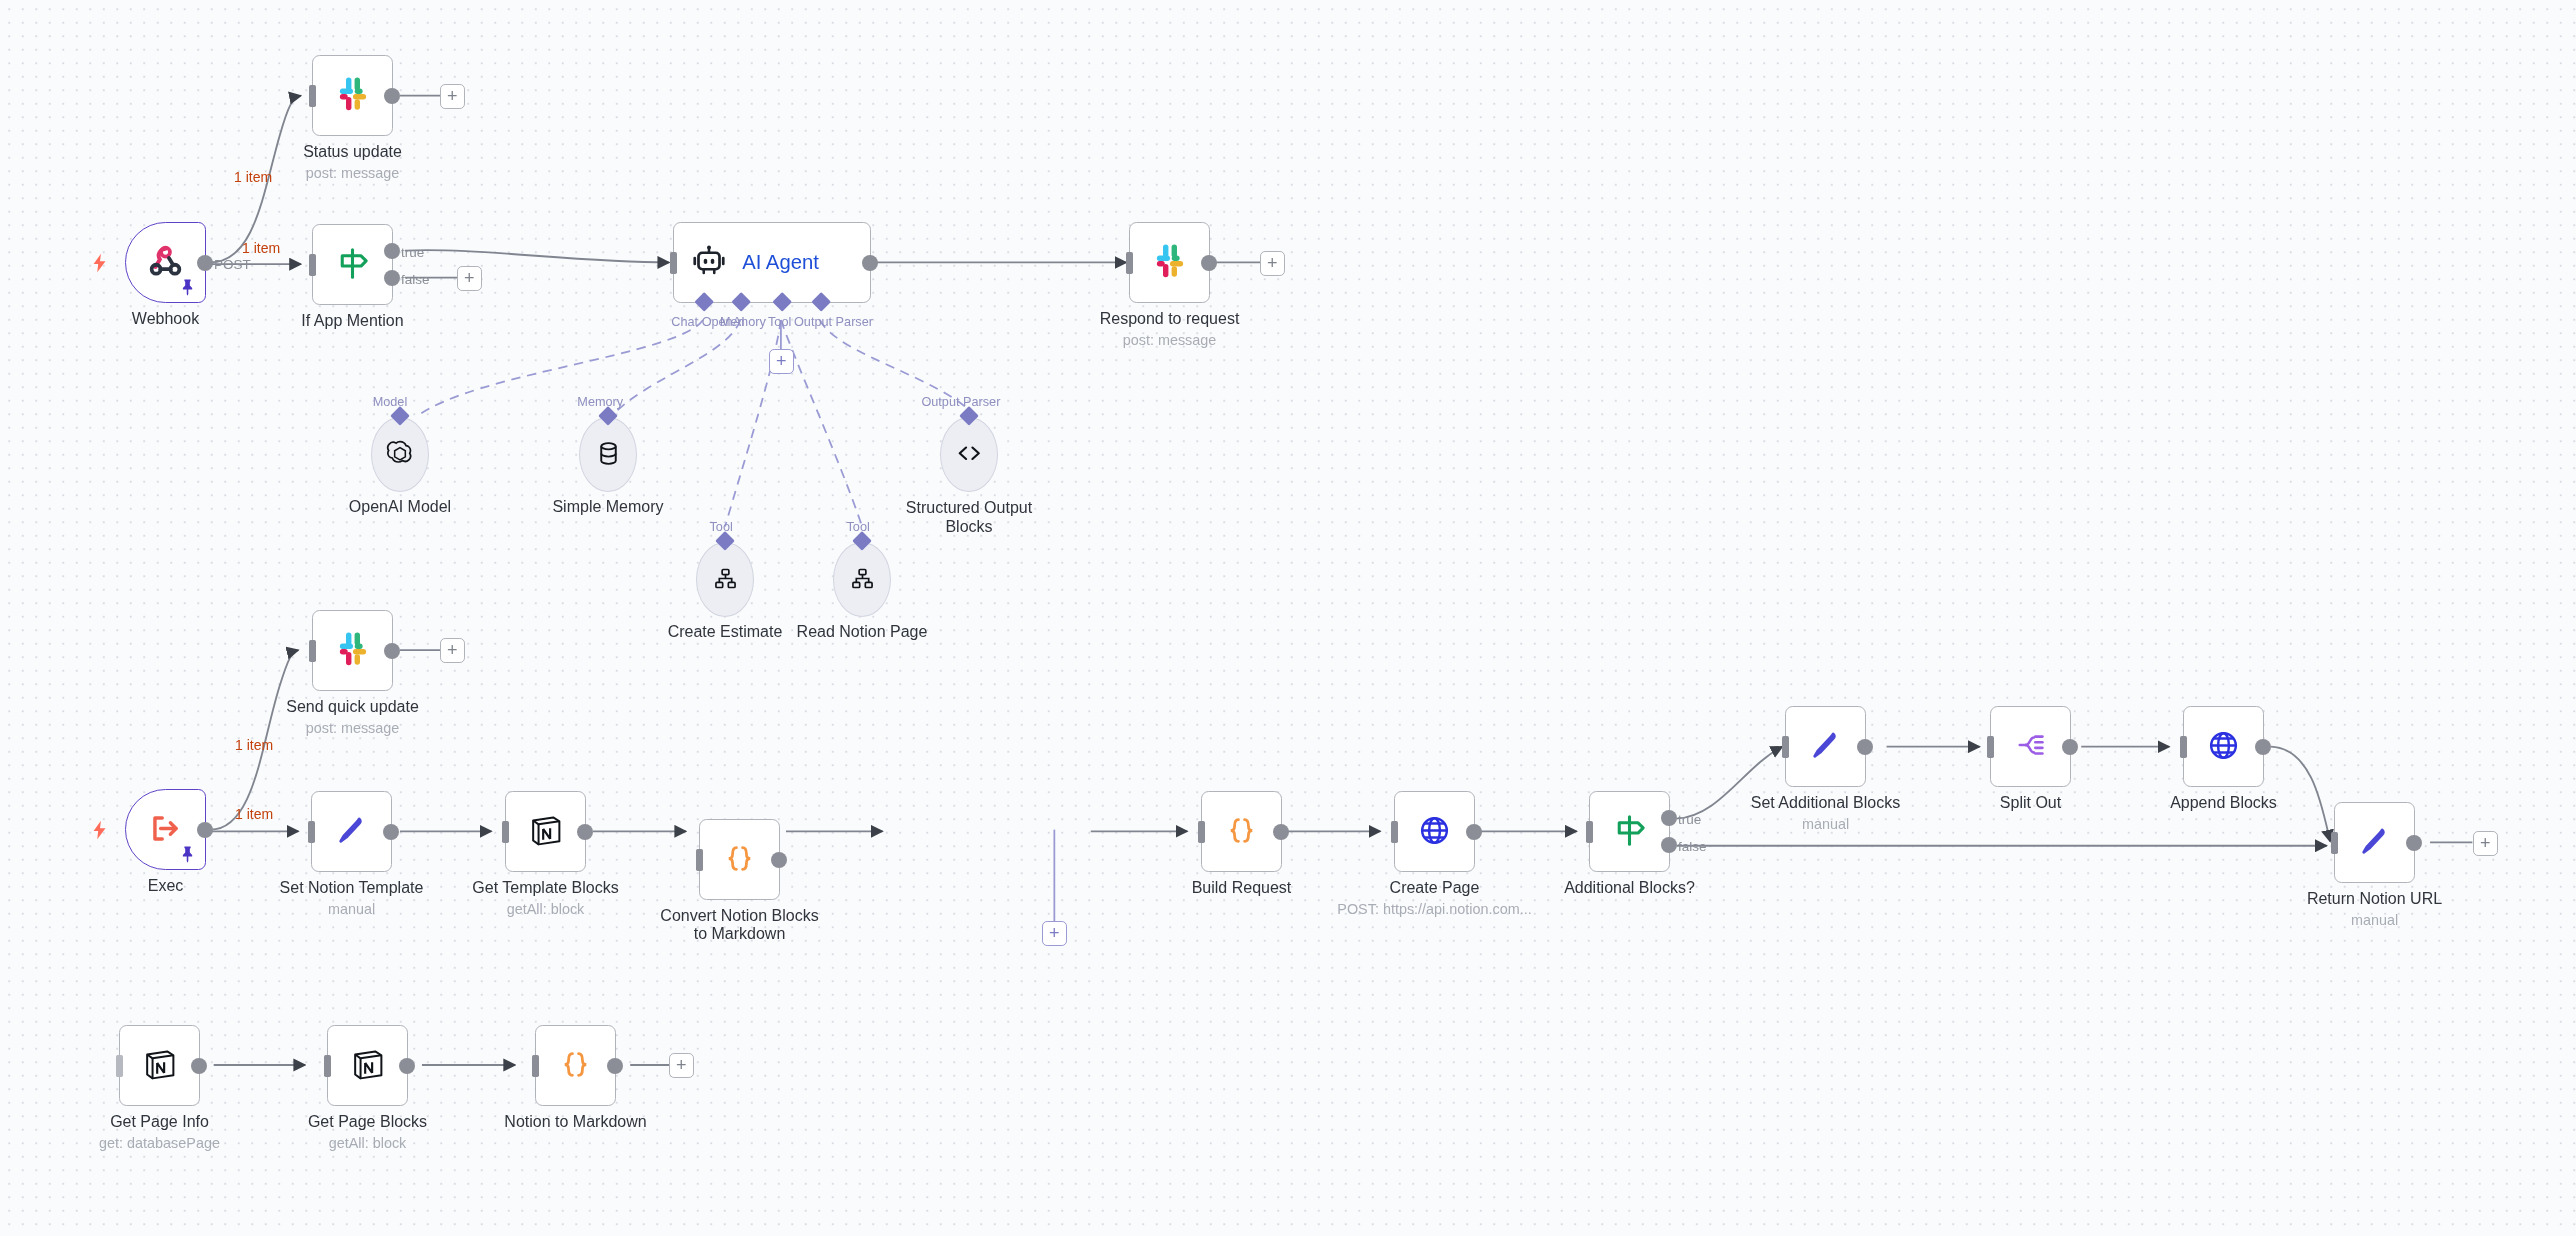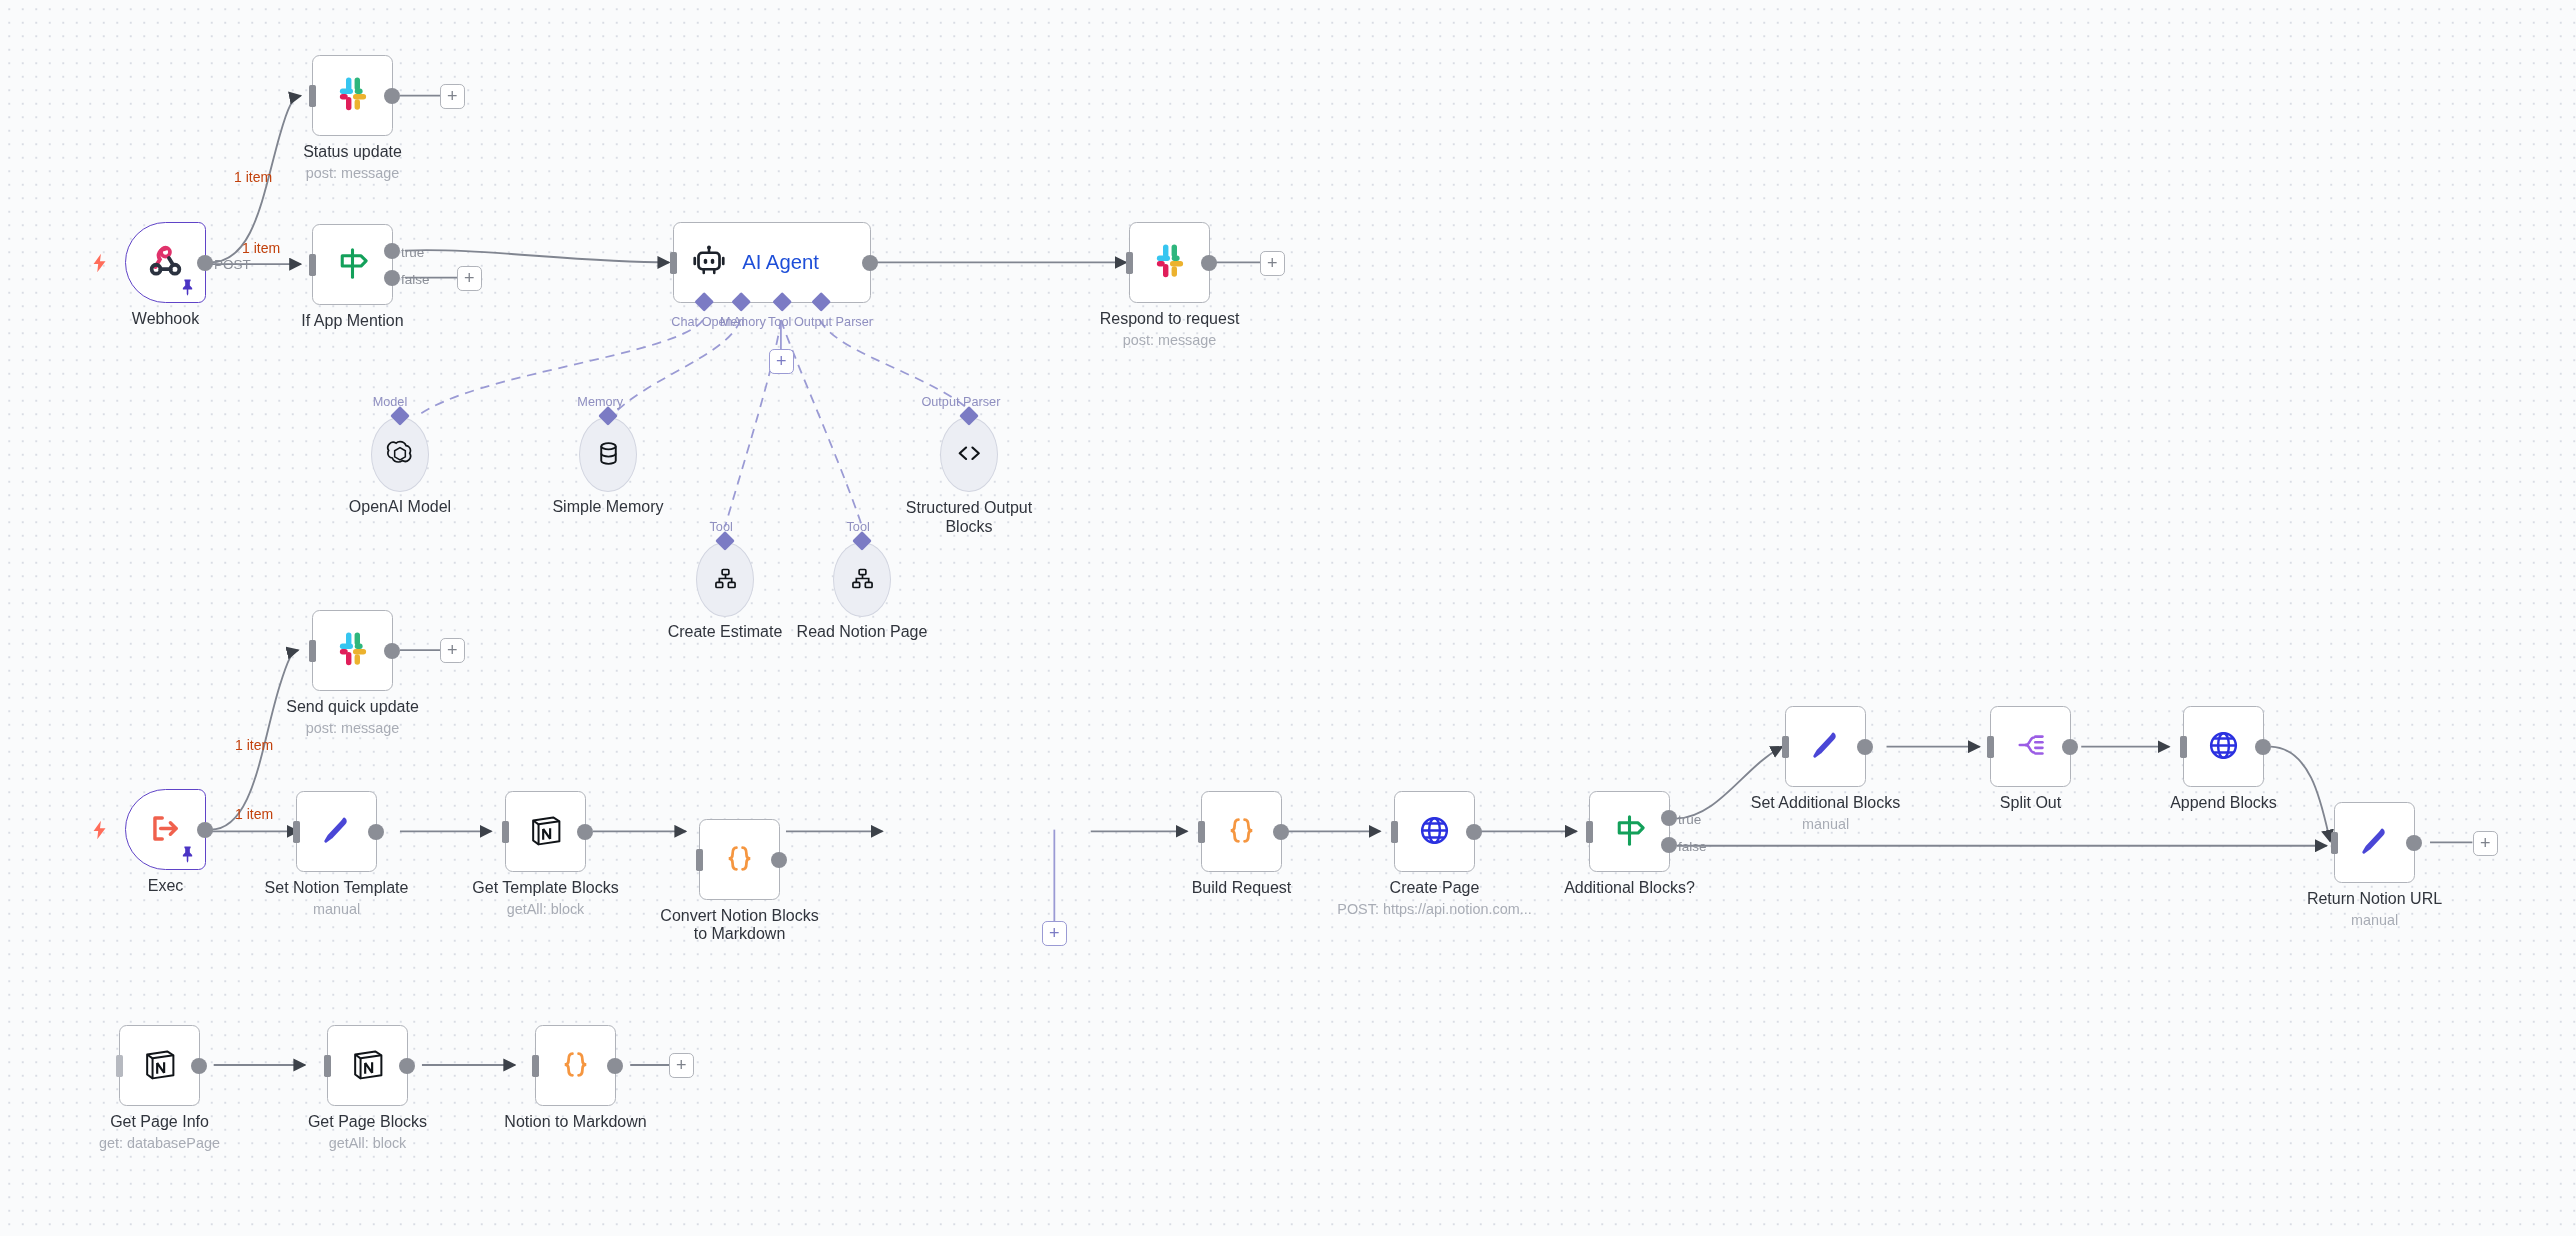--- a/index.html
+++ b/index.html
@@ -415,21 +415,21 @@
             <path d="M9 2h6v2l-1 1v5l3 3v2h-5v6l-1 2-1-2v-6H5v-2l3-3V5L7 4V2z" fill="#4b34c4"></path>
           </svg>
     </span>
     <span class="port-out"></span>
   </div>
   <div class="nlabel">Exec</div>
 </div>
 <div class="edge-lbl" style="left:235px; top:737px;">1 item</div>
 <div class="edge-lbl" style="left:235px; top:806px;">1 item</div>
 
-<div class="node" style="left:296px; top:791px;text-decoration:underline;">
+<div class="node" style="left:311px; top:791px;text-decoration:underline;">
   <div class="nbox">
     <span class="port-in"></span>
     <span>
       <svg viewBox="0 0 48 48" width="37" height="37">
         <path d="M34 9 c2 2 2 4 0 6 L17 33 l-7 5 4-7 17-18 c2-2 2-2 3-4z" fill="none" stroke="#4a46d6" stroke-width="3.6" stroke-linejoin="round"></path>
       </svg>
     </span>
     <span class="port-out"></span>
   </div>
   <div class="nlabel">Set Notion Template</div>

